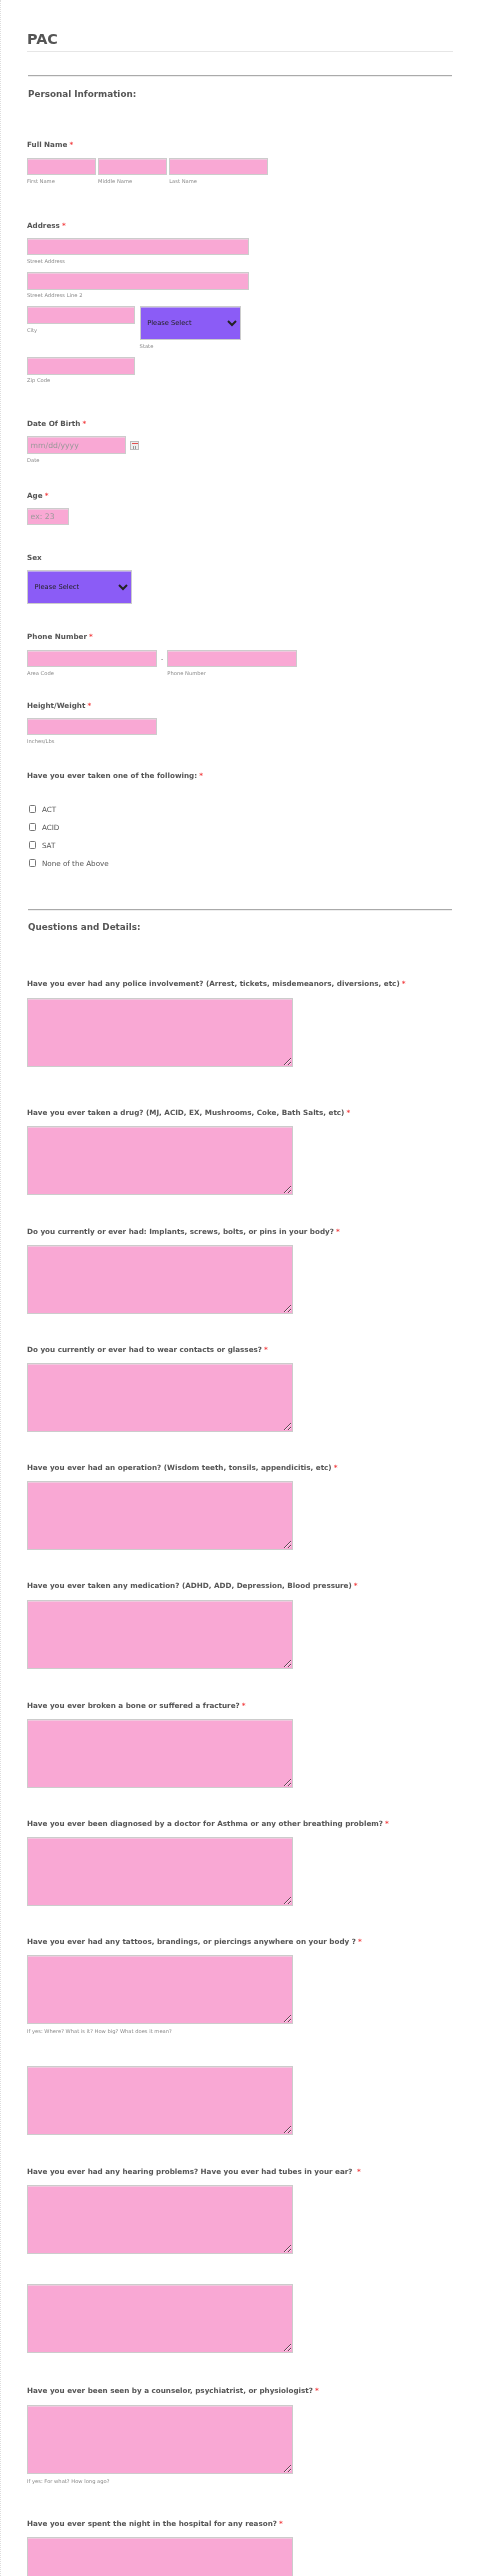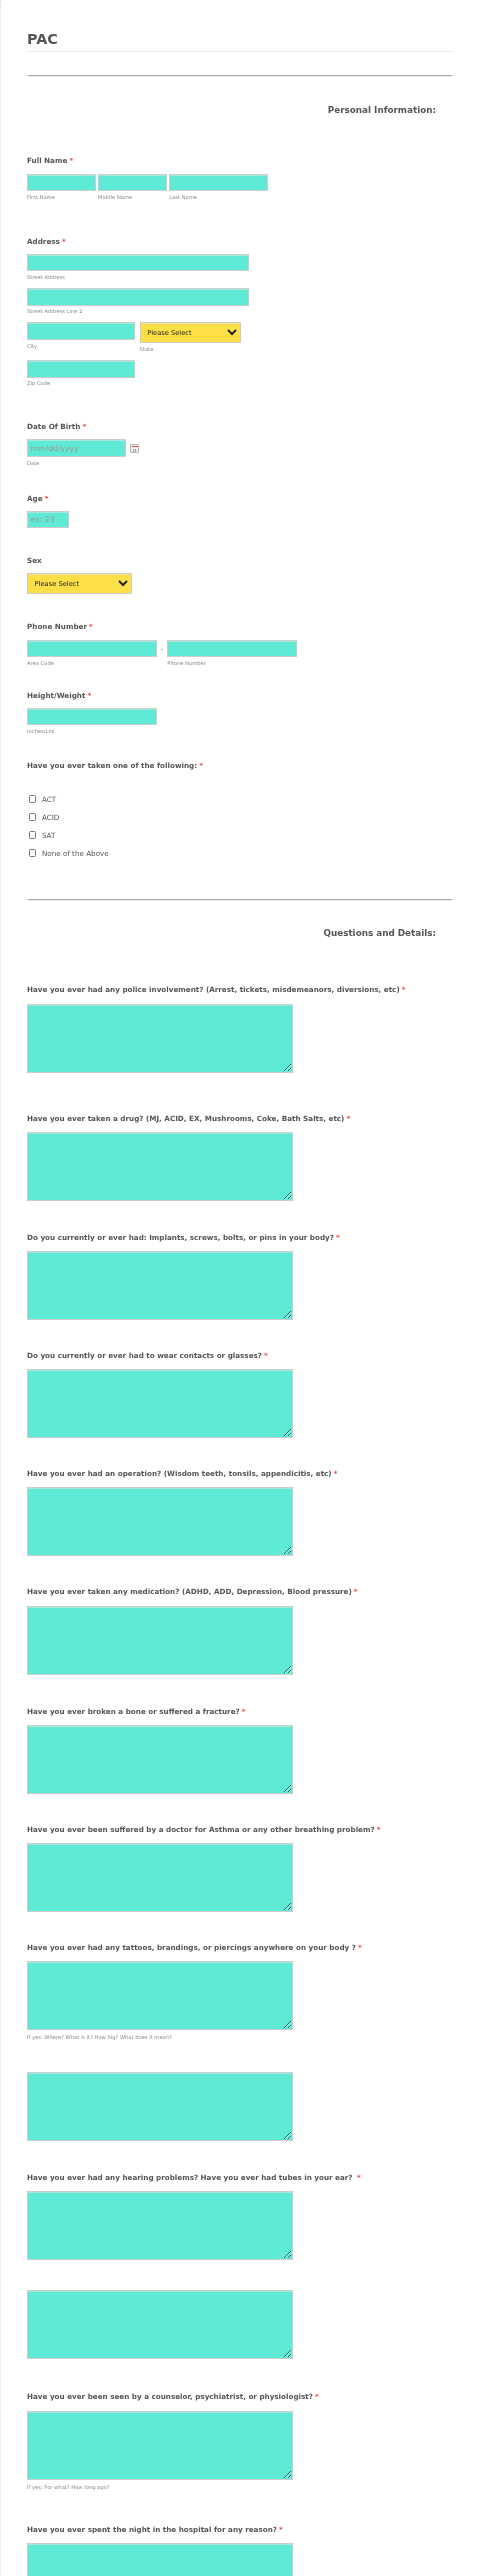--- a/index.html
+++ b/index.html
@@ -19,47 +19,46 @@
     border-bottom: 0.5px solid #e6e6e6;
   }
   .section-head {
     margin-top: 23px;
     border-top: 0.5px solid #aaa;
     box-shadow: 0 0.5px 0 #ddd inset;
     padding-top: 13.4px;
     margin-left: 1px; margin-right: 1px;
   }
   .section-head h2 {
-    margin: 16px; font-size: 8.8px; font-weight: bold; color: #555;
+    margin: 0; font-size: 8.8px; font-weight: bold; color: #555;
     font-family: "DejaVu Sans", sans-serif;
-    text-align: right;
   }
   .field { margin-top: 41px; }
   .field.first { margin-top: 40px; }
   .label {
     font-size: 7.2px; font-weight: bold; color: #555; line-height: 12px;
     display: block; margin-bottom: 6.2px;
   }
   .req { color: #f23a3c; margin-left: 2.1px; }
   .sub {
     font-size: 5.2px; color: #888; margin-top: 2.6px; display: block;
     font-family: "DejaVu Sans", sans-serif;
   }
   input.tx, select.sel, textarea.ta {
     border: 0.5px solid #ccc;
     box-shadow: inset 0 0.5px 0.5px #e8e8e8;
-    background: #5eead4;
+    background: #f9a8d4;
     font-family: "DejaVu Sans", sans-serif;
     font-size: 7.2px; color: #555;
     outline: none;
   }
   input.tx { height: 17.5px; padding: 0 2.6px; }
   input.tx::placeholder { color: #999; }
   select.sel {
-    height: 21px; background: #fde047; border: 0.5px solid #ccc;
+    height: 34px; background: #8b5cf6; border: 0.5px solid #ccc;
     font-size: 6.7px; color: #222; padding-left: 2.6px;
   }
   textarea.ta {
     width: 266px; height: 69px; resize: both; display: block; padding: 2.1px;
   }
   .row { display: flex; align-items: flex-start; }
   .col { display: flex; flex-direction: column; }
   .name-row .col { margin-right: 2.1px; }
   .cal-icon {
     width: 8.8px; height: 9.3px; margin-left: 4.1px; margin-top: 4.1px;
@@ -235,21 +234,21 @@
       </div>
       <div class="field" style="margin-top: 30px;">
         <span class="q-label"><span>Have you ever taken any medication? (ADHD, ADD, Depression, Blood pressure)</span><span class="req">*</span></span>
         <textarea class="ta" style=""></textarea>
       </div>
       <div class="field" style="margin-top: 31px;">
         <span class="q-label"><span>Have you ever broken a bone or suffered a fracture?</span><span class="req">*</span></span>
         <textarea class="ta" style=""></textarea>
       </div>
       <div class="field" style="margin-top: 30px;">
-        <span class="q-label"><span>Have you ever been suffered by a doctor for Asthma or any other breathing problem?</span><span class="req">*</span></span>
+        <span class="q-label"><span>Have you ever been diagnosed by a doctor for Asthma or any other breathing problem?</span><span class="req">*</span></span>
         <textarea class="ta" style=""></textarea>
       </div>
       <div class="field" style="margin-top: 30px;">
         <span class="q-label"><span>Have you ever had any tattoos, brandings, or piercings anywhere on your body ?</span><span class="req">*</span></span>
         <textarea class="ta" style=""></textarea>
         <span class="sub" style="margin-top: 4.1px;">If yes: Where? What is it? How big? What does it mean?</span>
       </div>
       <div class="field" style="margin-top: 32px;">
         <textarea class="ta" style=""></textarea>
       </div>

